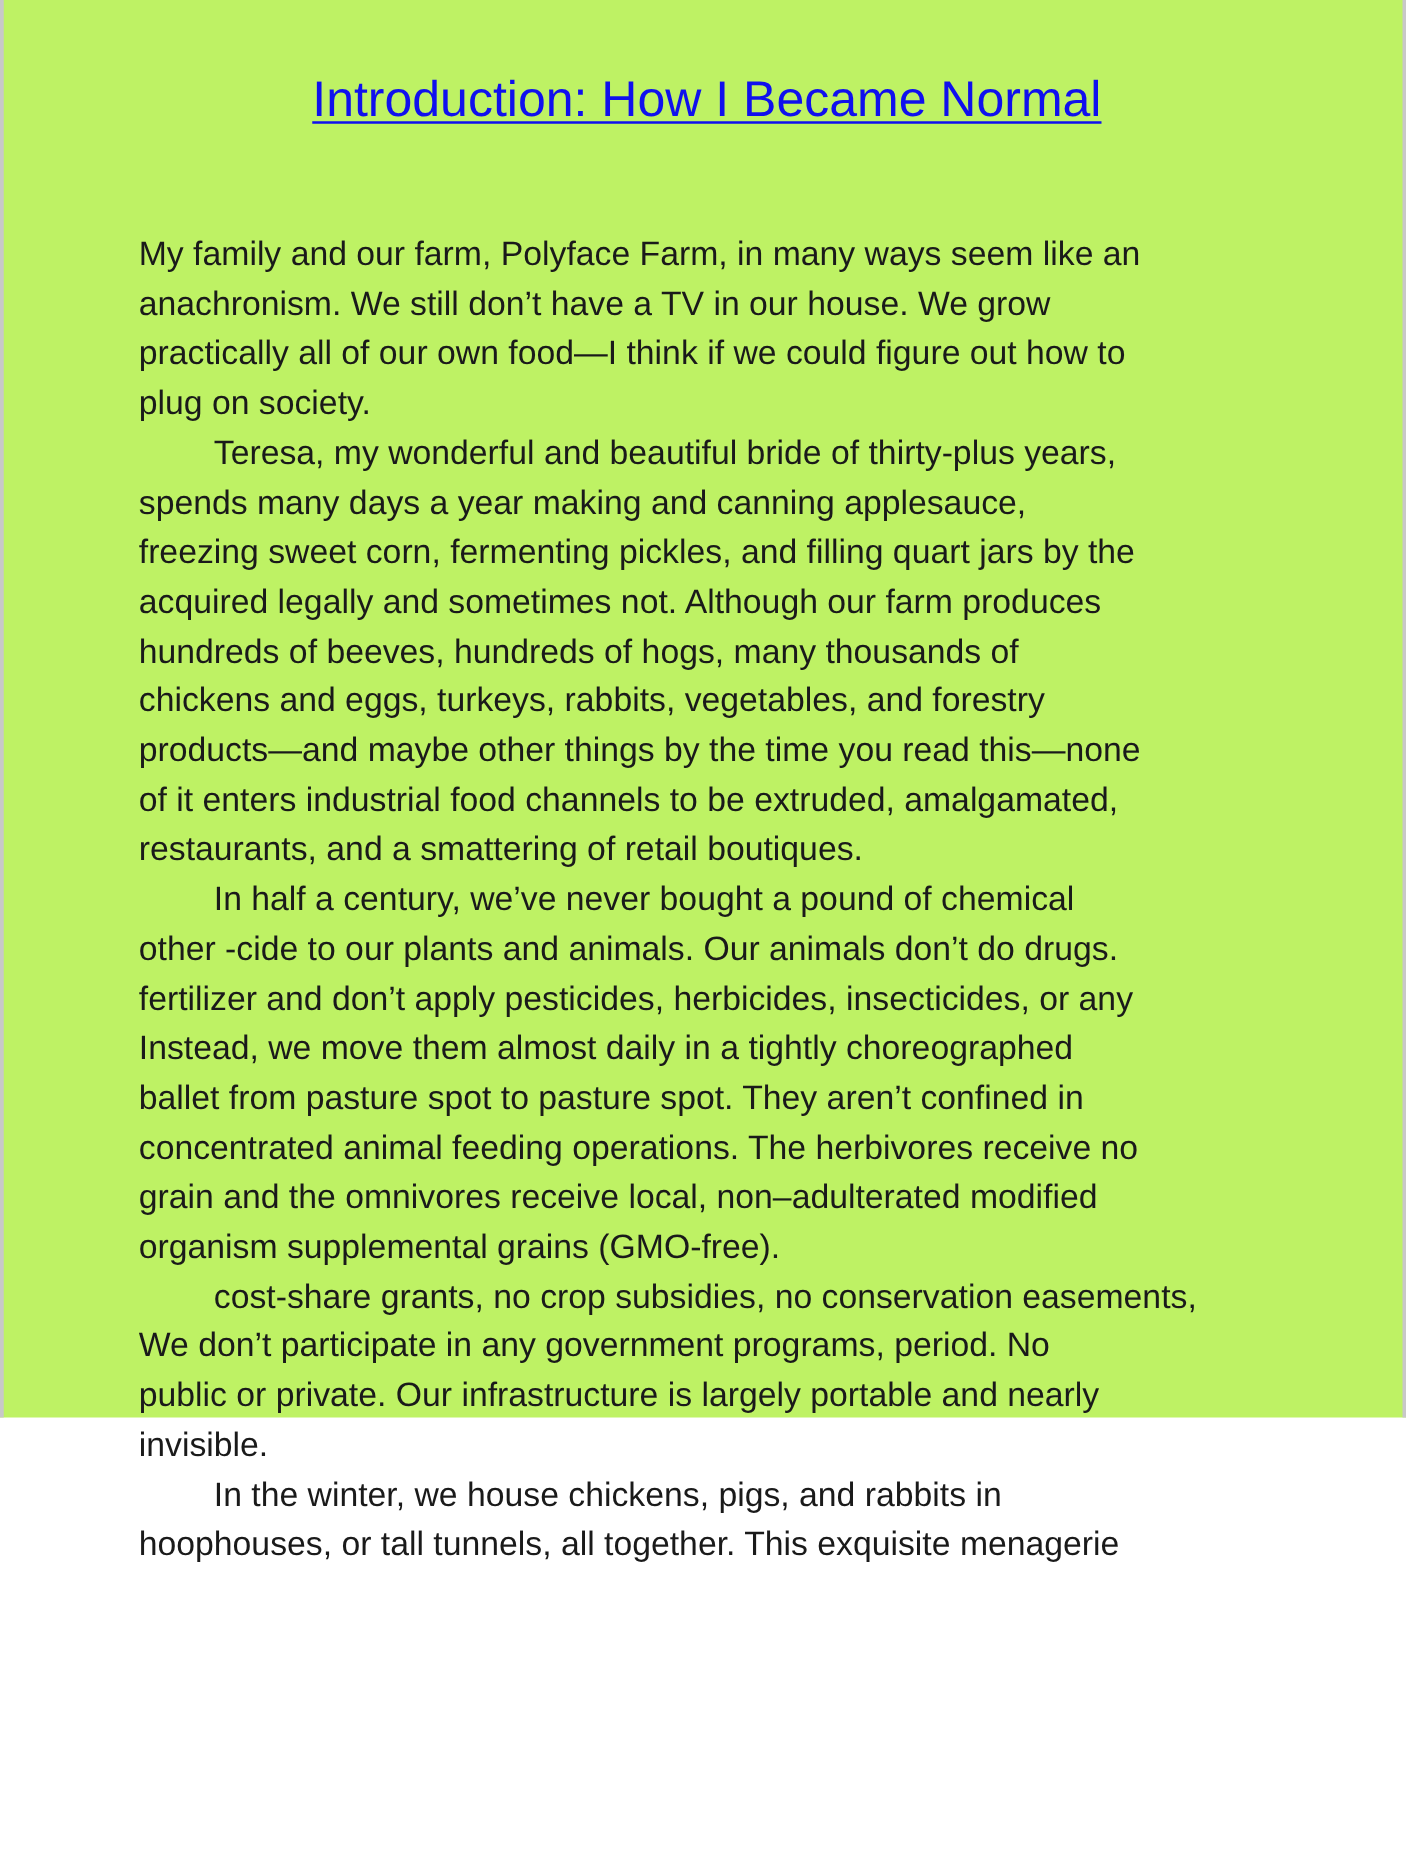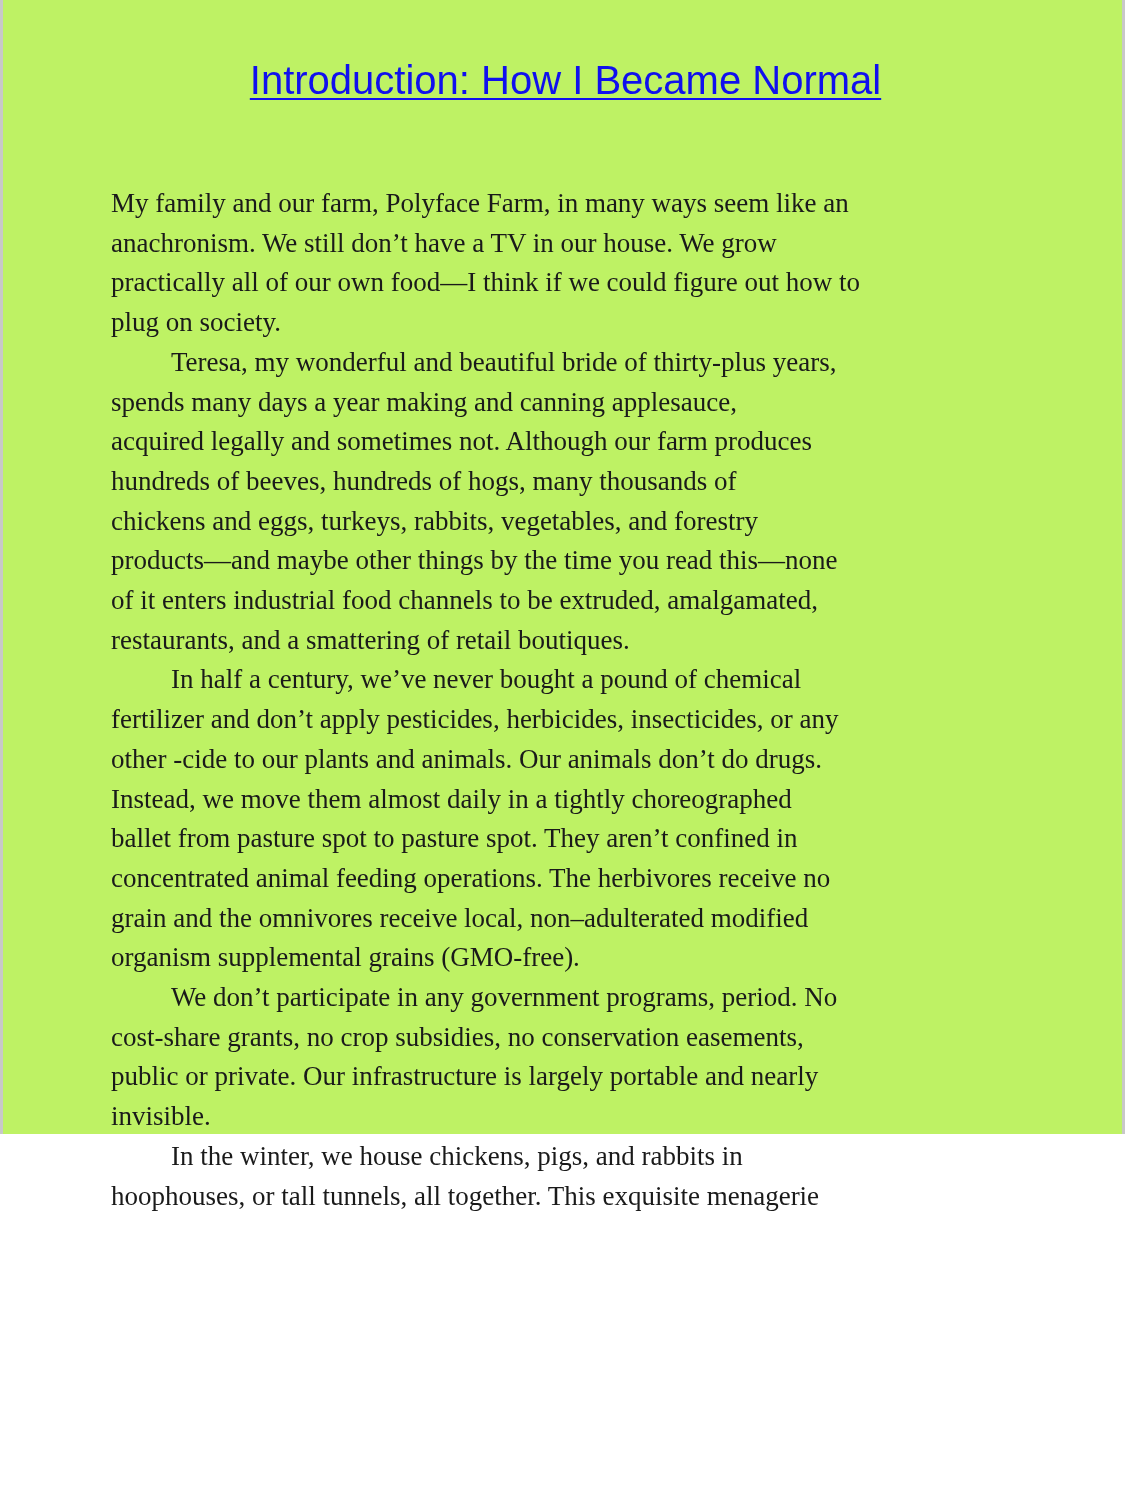--- a/index.html
+++ b/index.html
@@ -55,21 +55,20 @@
       color: #1a1a1a;
     }
     .para {
       margin: 0;
       padding: 0;
       white-space: normal;
     }
     .para .line {
       display: block;
       white-space: nowrap;
-      font-family: Liberation Serif, serif;
     }
     .para.indent .line:first-child {
       padding-left: 60px;
     }
   </style>
 </head>
 <body>
 
 <div class="page-frame">
 
@@ -82,42 +81,43 @@
     <p class="para">
       <span class="line">My family and our farm, Polyface Farm, in many ways seem like an</span>
       <span class="line">anachronism. We still don’t have a TV in our house. We grow</span>
       <span class="line">practically all of our own food—I think if we could figure out how to</span>
       <span class="line">plug on society.</span>
     </p>
 
     <p class="para indent">
       <span class="line">Teresa, my wonderful and beautiful bride of thirty-plus years,</span>
       <span class="line">spends many days a year making and canning applesauce,</span>
+      <span class="line">freezing sweet corn, fermenting pickles, and filling quart jars by the</span>
       <span class="line">acquired legally and sometimes not. Although our farm produces</span>
       <span class="line">hundreds of beeves, hundreds of hogs, many thousands of</span>
       <span class="line">chickens and eggs, turkeys, rabbits, vegetables, and forestry</span>
       <span class="line">products—and maybe other things by the time you read this—none</span>
       <span class="line">of it enters industrial food channels to be extruded, amalgamated,</span>
       <span class="line">restaurants, and a smattering of retail boutiques.</span>
     </p>
 
     <p class="para indent">
       <span class="line">In half a century, we’ve never bought a pound of chemical</span>
+      <span class="line">other -cide to our plants and animals. Our animals don’t do drugs.</span>
       <span class="line">fertilizer and don’t apply pesticides, herbicides, insecticides, or any</span>
-      <span class="line">other -cide to our plants and animals. Our animals don’t do drugs.</span>
       <span class="line">Instead, we move them almost daily in a tightly choreographed</span>
       <span class="line">ballet from pasture spot to pasture spot. They aren’t confined in</span>
       <span class="line">concentrated animal feeding operations. The herbivores receive no</span>
       <span class="line">grain and the omnivores receive local, non–adulterated modified</span>
       <span class="line">organism supplemental grains (GMO-free).</span>
     </p>
 
     <p class="para indent">
+      <span class="line">cost-share grants, no crop subsidies, no conservation easements,</span>
       <span class="line">We don’t participate in any government programs, period. No</span>
-      <span class="line">cost-share grants, no crop subsidies, no conservation easements,</span>
       <span class="line">public or private. Our infrastructure is largely portable and nearly</span>
       <span class="line">invisible.</span>
     </p>
 
     <p class="para indent">
       <span class="line">In the winter, we house chickens, pigs, and rabbits in</span>
       <span class="line">hoophouses, or tall tunnels, all together. This exquisite menagerie</span>
     </p>
 
   </div>

